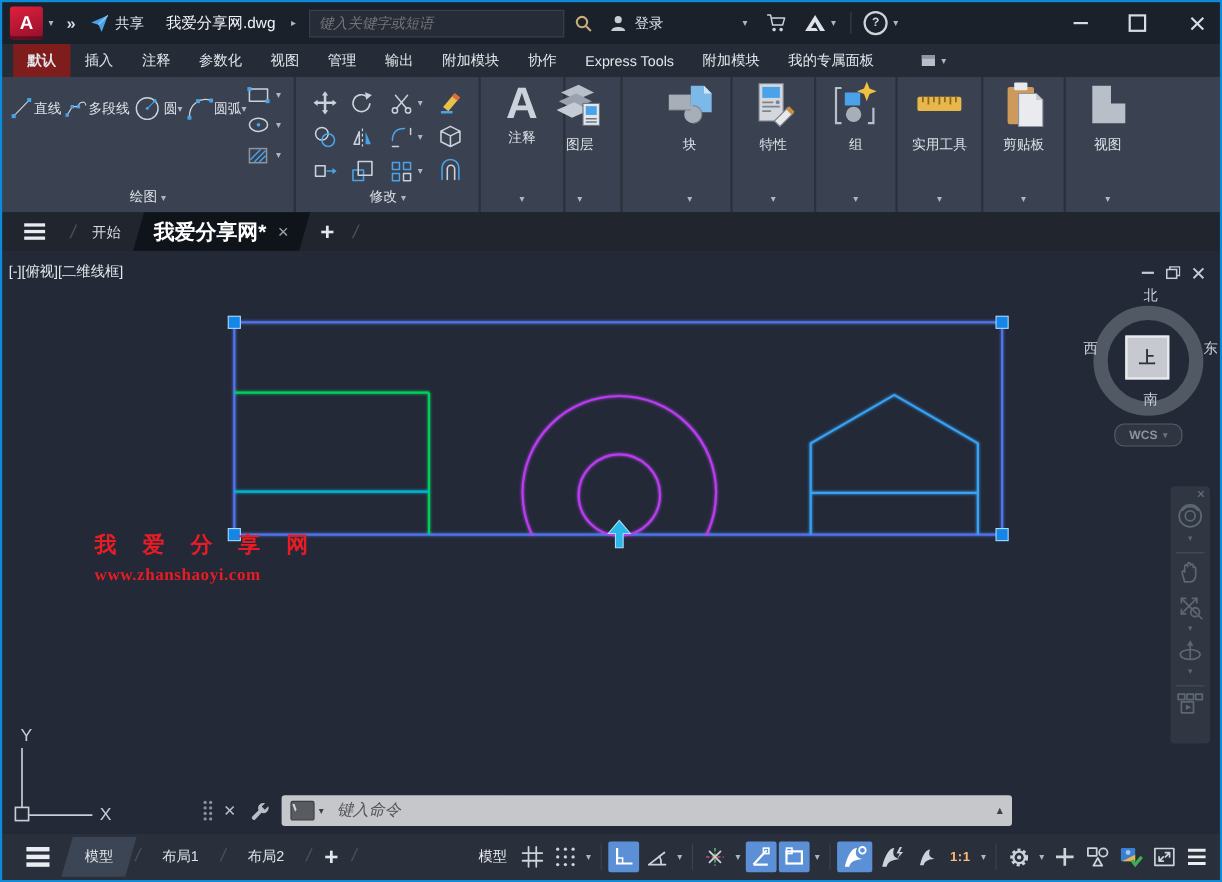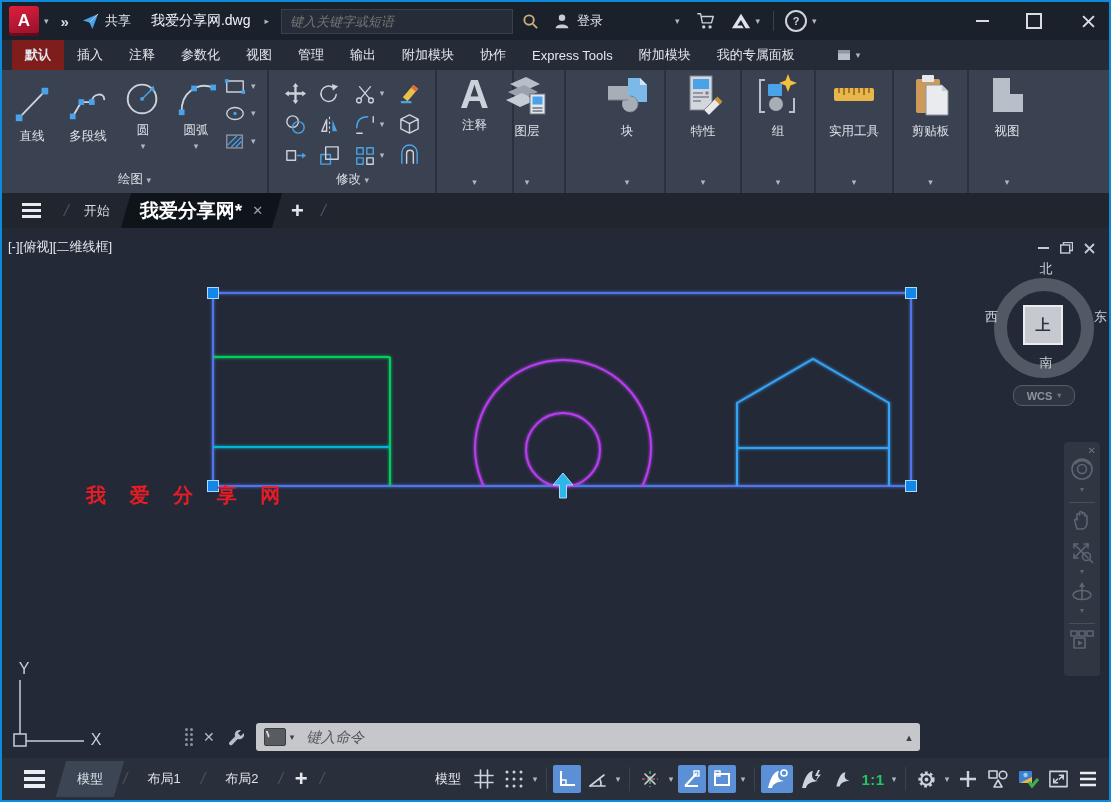--- a/index.html
+++ b/index.html
@@ -11,33 +11,33 @@
   
   .frame{position:absolute;inset:0;border:2px solid #0d8bd8;pointer-events:none;z-index:60}
   
   .titlebar{position:absolute;top:2px;left:2px;right:2px;height:38px;background:#1b212b;display:flex;align-items:center;z-index:5}
   .appbtn{width:30px;height:30px;margin-left:7px;border-radius:3px;background:linear-gradient(160deg,#e01f3d,#90102a);
           color:#fff;font-weight:bold;font-size:17px;display:flex;align-items:center;justify-content:center;box-shadow:inset 0 -3px 0 rgba(0,0,0,.35)}
   .tbtxt{color:#dfe4ea;font-size:13px}
   .doctitle{color:#f0f3f7;font-size:14px}
   .chev{color:#d8dde4;font-size:15px;font-weight:bold;letter-spacing:-2px}
   .searchbox{width:218px;height:23px;background:#272d38;border:1px solid #3a414d;display:flex;align-items:center;padding:0 6px}
-  .searchbox input{flex:1;background:transparent;border:none;outline:none;color:#9aa1ab;font-style:italic;font-size:13px;font-family:Liberation Sans, sans-serif}
+  .searchbox input{flex:1;background:transparent;border:none;outline:none;color:#9aa1ab;font-style:italic;font-size:13px;font-family:Liberation Serif, serif}
   .winbtn{width:30px;height:26px;display:flex;align-items:center;justify-content:center}
   .helpcirc{width:18px;height:18px;border:2px solid #cfd4db;border-radius:50%;color:#cfd4db;font-size:11px;font-weight:bold;display:flex;align-items:center;justify-content:center}
   .vsep{width:1px;height:20px;background:#3a414d}
   
   .rtabs{position:absolute;top:40px;left:2px;right:2px;height:30px;background:#262c37;display:flex;align-items:stretch;padding-left:10px;z-index:5}
   .rtab{padding:0 13px;display:flex;align-items:center;font-size:13px;color:#e3e7ed;white-space:nowrap}
   .rtab.active{background:#7f1d1d;font-weight:bold}
   
   .rpanels{position:absolute;top:70px;left:2px;right:2px;height:123px;background:#3a4150;z-index:5}
   .panel{position:absolute;top:0;height:123px;border-right:2px solid #2b303b;box-sizing:border-box}
   .plabelrow{position:absolute;bottom:5px;width:100%;text-align:center;font-size:12.5px;color:#dde1e8}
-  .bigbtn{display:flex;flex-direction:column;align-items:center;width:54px}
+  .bigbtn{display:flex;flex-direction:row;align-items:center;width:54px}
   .bigbtn .lbl{font-size:12.5px;color:#dde1e8;margin-top:2px;white-space:nowrap}
   .bigpanel{display:flex;flex-direction:column;align-items:center}
   .bigpanel .lbl{font-size:12.5px;color:#dde1e8;margin-top:3px}
   .bigpanel .pcaret{position:absolute;bottom:4px;width:100%;text-align:center}
   .lic{stroke:#ccd2da;fill:none;stroke-width:2;stroke-linecap:round;stroke-linejoin:round}
   .lic1{stroke:#ccd2da;fill:none;stroke-width:1.5;stroke-linecap:round;stroke-linejoin:round}
   .bic{stroke:#4aa3e8;fill:none;stroke-width:1.5;stroke-linecap:round;stroke-linejoin:round}
   .bfil{fill:#4aa3e8}
   
   .ftabs{position:absolute;top:193px;left:2px;right:2px;height:35px;background:#20252e;display:flex;align-items:center;z-index:5}
@@ -90,21 +90,21 @@
   .ltab{position:relative;height:42px;display:flex;align-items:center;padding:0 16px;font-size:13px;color:#dde2e8}
   .ltab.active .bg{position:absolute;inset:3px 0;background:#3c4553;transform:skewX(-16deg)}
   .ltab .tx{position:relative}
   .ssep{color:#4b525d;font-size:16px;margin:0 4px;font-style:italic}
   .sic{height:28px;min-width:28px;border-radius:2px;display:flex;align-items:center;justify-content:center;margin:0 1px}
   .sic.on{background:#5b8fd6}
   .sdrop{width:12px;display:flex;justify-content:center}
   .svsep{width:1px;height:24px;background:#3c434f;margin:0 5px}
   .wic{stroke:#cdd3db;fill:none;stroke-width:1.6;stroke-linecap:round;stroke-linejoin:round}
   .wicf{fill:#cdd3db}
-  .scale{color:#22c55e;font-size:15px;font-weight:bold;letter-spacing:.5px}
+  .scale{color:#fdba74;font-size:12px;font-weight:bold;letter-spacing:.5px}
   .modelbtn{color:#e6eaef;font-size:13px;padding:0 8px;height:30px;display:flex;align-items:center}
 </style>
 </head>
 <body>
 
 <div class="titlebar">
   <div class="appbtn">
       <span>A</span>
     </div>
   <span class="caret" style="margin-left:5px">▾</span>
@@ -490,20 +490,21 @@
     <g>
       <path d="M20 680 V734 M26 741 H84" stroke="#c9ced6" stroke-width="1.5" fill="none"></path>
       <rect x="14" y="734" width="12" height="12" stroke="#c9ced6" stroke-width="1.5" fill="none"></rect>
       <text x="24" y="674" fill="#c9ced6" font-size="16" text-anchor="middle">Y</text>
       <text x="96" y="745" fill="#c9ced6" font-size="16" text-anchor="middle">X</text>
     </g>
   </svg>
 
   <div class="wm">
     <div class="l1">我 爱 分 享 网</div>
+    <div class="l2">www.zhanshaoyi.com</div>
   </div>
 
   <div class="vcube">
     <div class="vring"></div>
     <div class="vlab" style="left:0;right:0;top:-2px;text-align:center">北</div>
     <div class="vlab" style="left:0;top:46px">西</div>
     <div class="vlab" style="right:0;top:46px">东</div>
     <div class="vlab" style="left:0;right:0;top:92px;text-align:center">南</div>
     <div class="vsq">上</div>
   </div>

